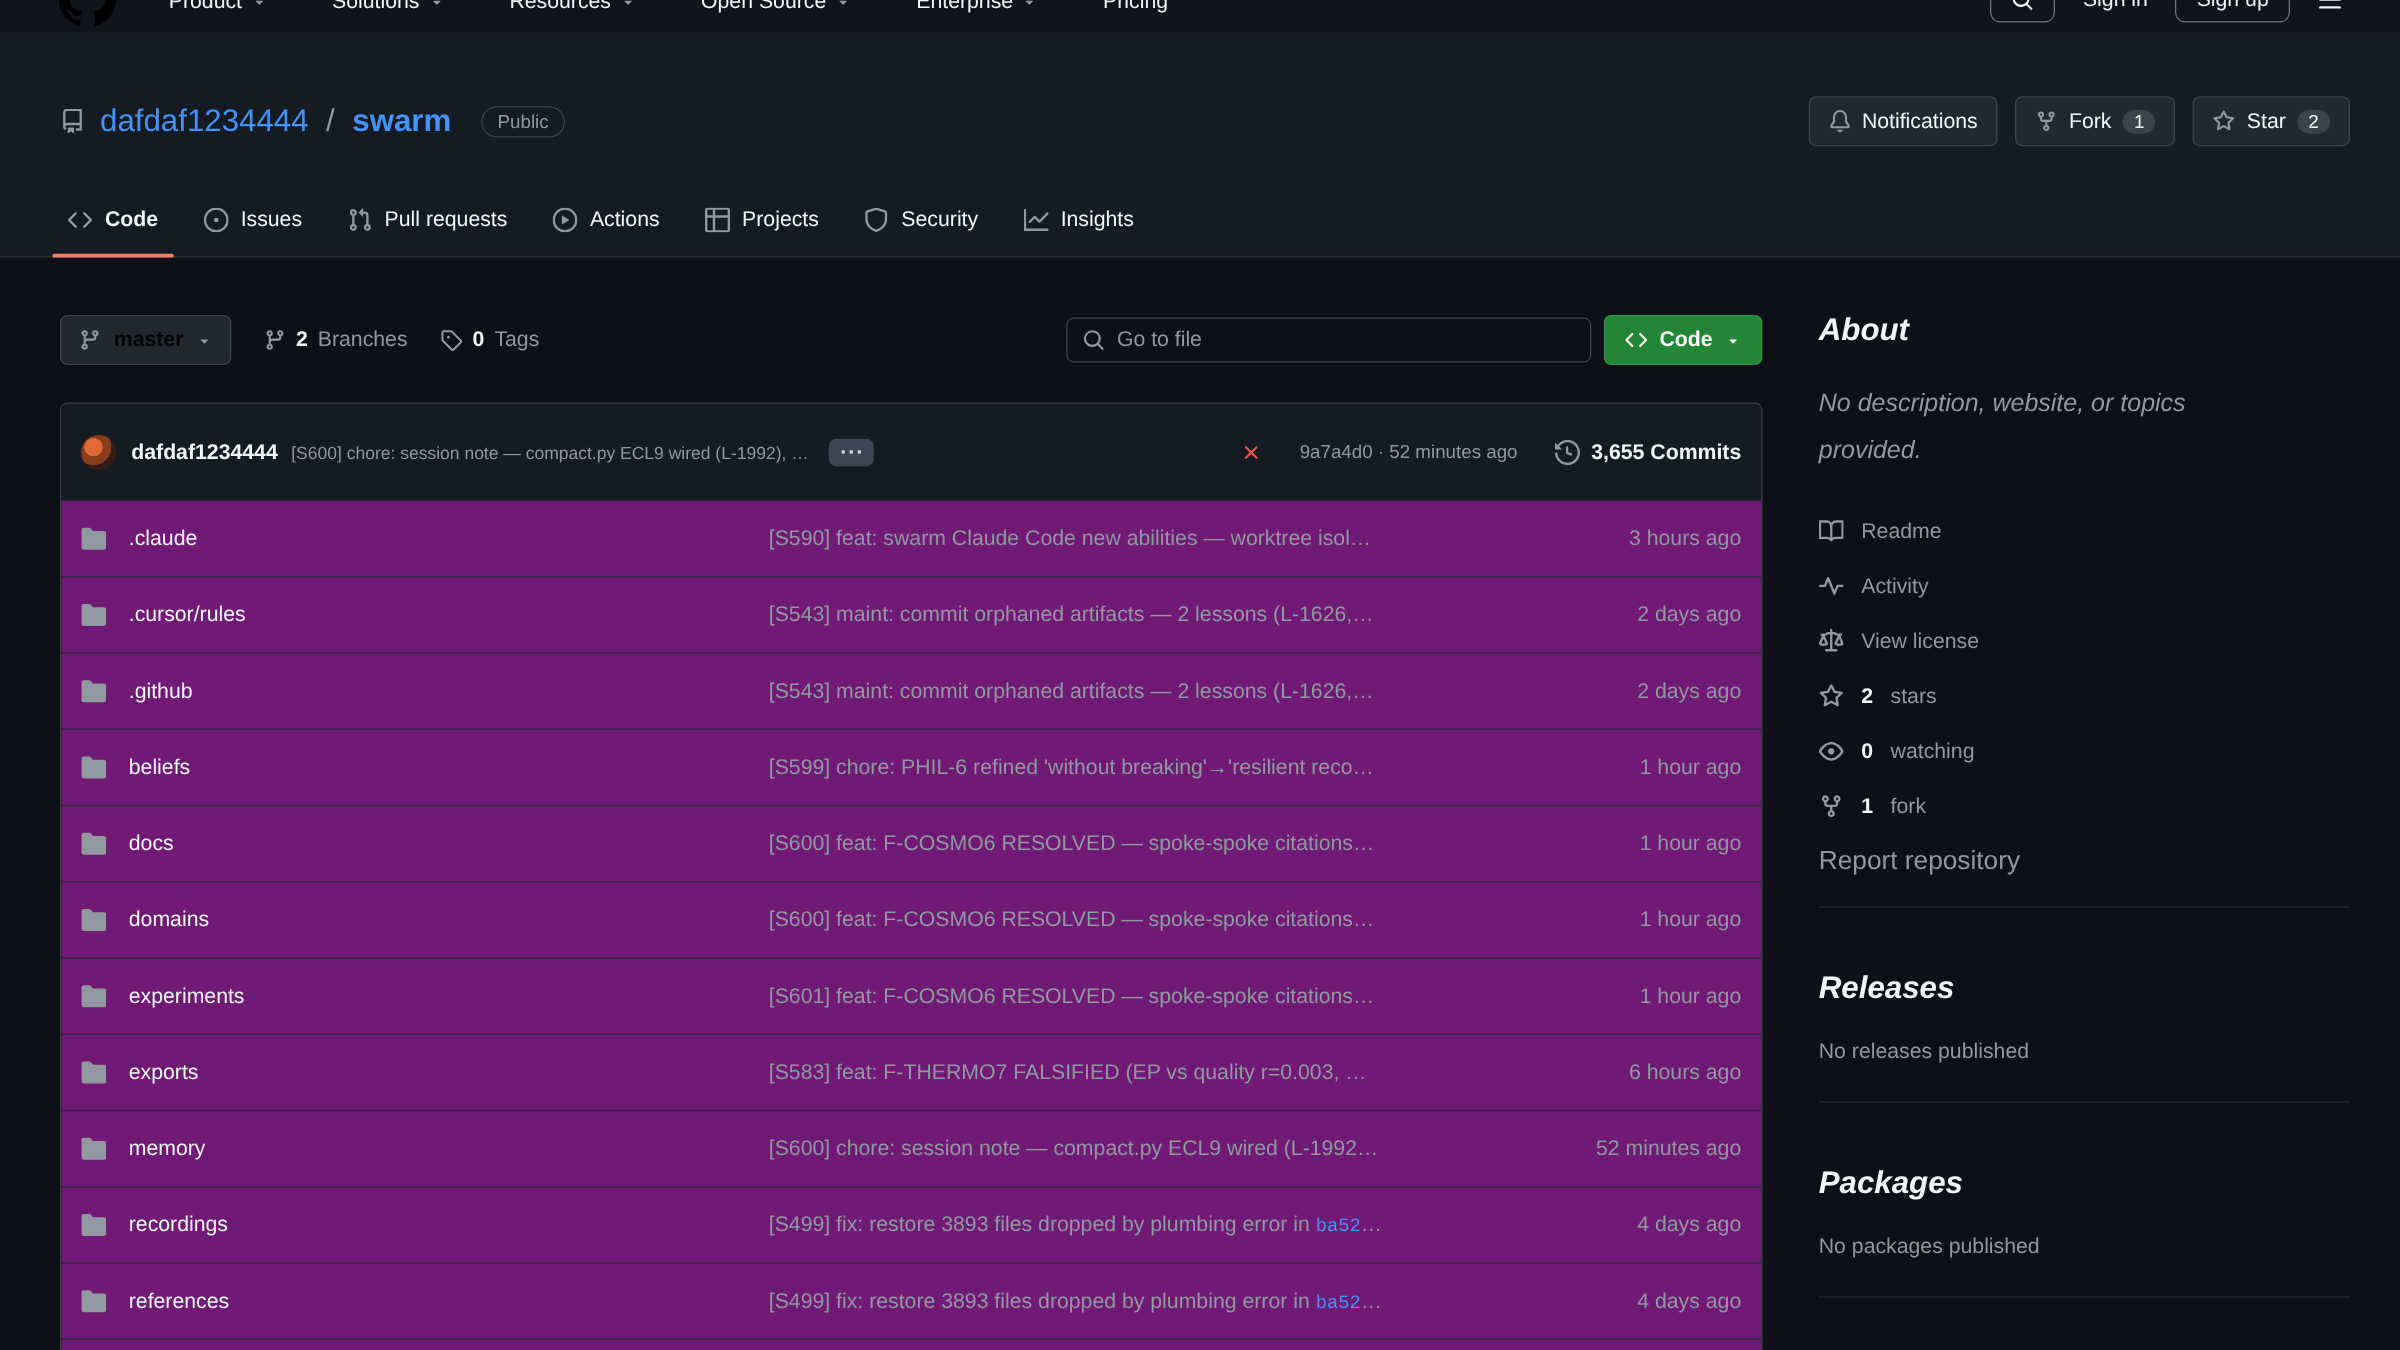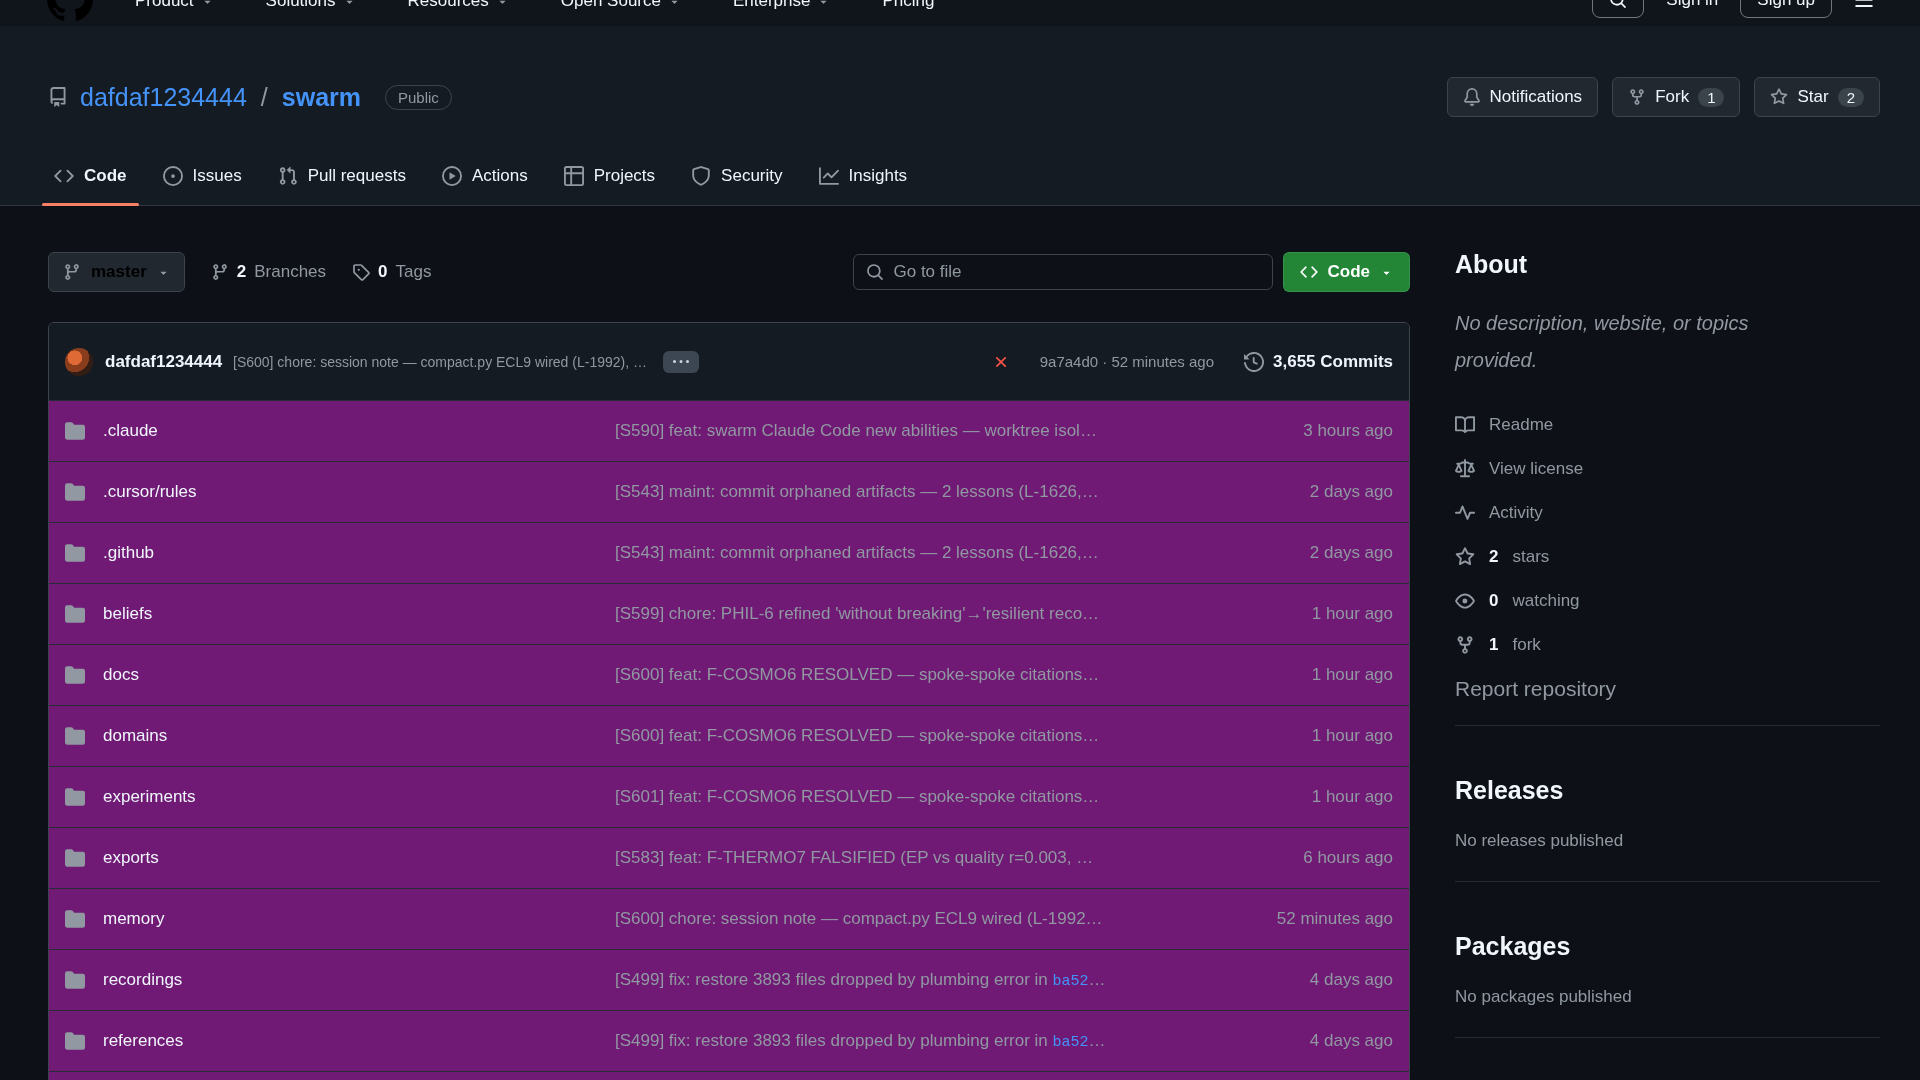--- a/index.html
+++ b/index.html
@@ -89,21 +89,21 @@
   .fr-folder { color:#9198a1; width:24px; margin-right:14px; }
   .fr-name { font-size:17px; color:#f0f6fc; }
   .fr-msg-cell { min-width:0; }
   .fr-msg { font-size:17px; color:#9198a1; white-space:nowrap; overflow:hidden; display:block; }
   .code-span { font-family:"Liberation Mono","DejaVu Sans Mono",monospace; font-size:15px; color:#4493f8; }
   .fr-time { font-size:17px; color:#9198a1; text-align:right; white-space:nowrap; }
   .file-row.stub { border-top:1px solid #262c36; }
 
   
   .side-col { padding-top:44px; }
-  .sb-h { font-size:25px; font-weight:700; color:#f0f6fc; }
+  .sb-h { font-size:25px; font-weight:700; color:#f0f6fc;font-style:italic; }
   .sb-desc { margin-top:26px; width:380px; font-size:20px; font-style:italic; color:#9198a1; line-height:37px; }
   .sb-list { margin-top:24px; }
   .sb-item { height:44px; display:flex; align-items:center; gap:14px; font-size:17px; color:#9198a1; cursor:pointer; }
   .sb-item .sb-ic { color:#9198a1; width:20px; display:flex; }
   .sb-strong { color:#f0f6fc; font-weight:700; }
   .sb-report { height:44px; display:flex; align-items:center; font-size:21px; color:#9198a1; cursor:pointer; }
   .sb-divider { border-top:1px solid #262c36; margin-top:14px; }
   .sb-section-h { margin-top:50px; }
   .sb-empty { margin-top:26px; font-size:17px; color:#9198a1; }
   .contrib-h { display:flex; align-items:center; gap:12px; }
@@ -605,34 +605,34 @@
             <svg class="oct o20">
               <use href="#book"></use>
             </svg>
           </span>
 
           <span class="sb-label">Readme</span>
         </div>
         <div class="sb-item">
           <span class="sb-ic">
             <svg class="oct o20">
-              <use href="#law"></use>
-            </svg>
-          </span>
-
-          <span class="sb-label">View license</span>
+              <use href="#pulse"></use>
+            </svg>
+          </span>
+
+          <span class="sb-label">Activity</span>
         </div>
         <div class="sb-item">
           <span class="sb-ic">
             <svg class="oct o20">
-              <use href="#pulse"></use>
-            </svg>
-          </span>
-
-          <span class="sb-label">Activity</span>
+              <use href="#law"></use>
+            </svg>
+          </span>
+
+          <span class="sb-label">View license</span>
         </div>
         <div class="sb-item">
           <span class="sb-ic">
             <svg class="oct o20">
               <use href="#star"></use>
             </svg>
           </span>
           <span class="sb-strong">2</span>
           <span class="sb-label">stars</span>
         </div>

